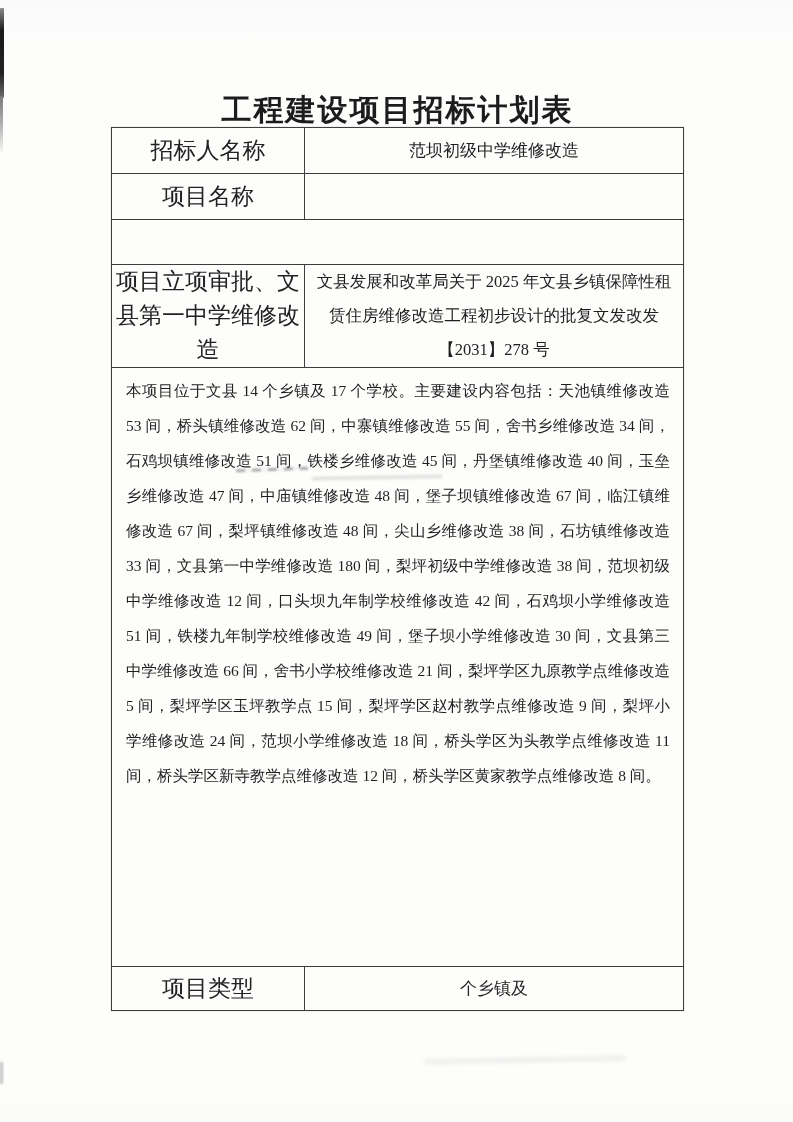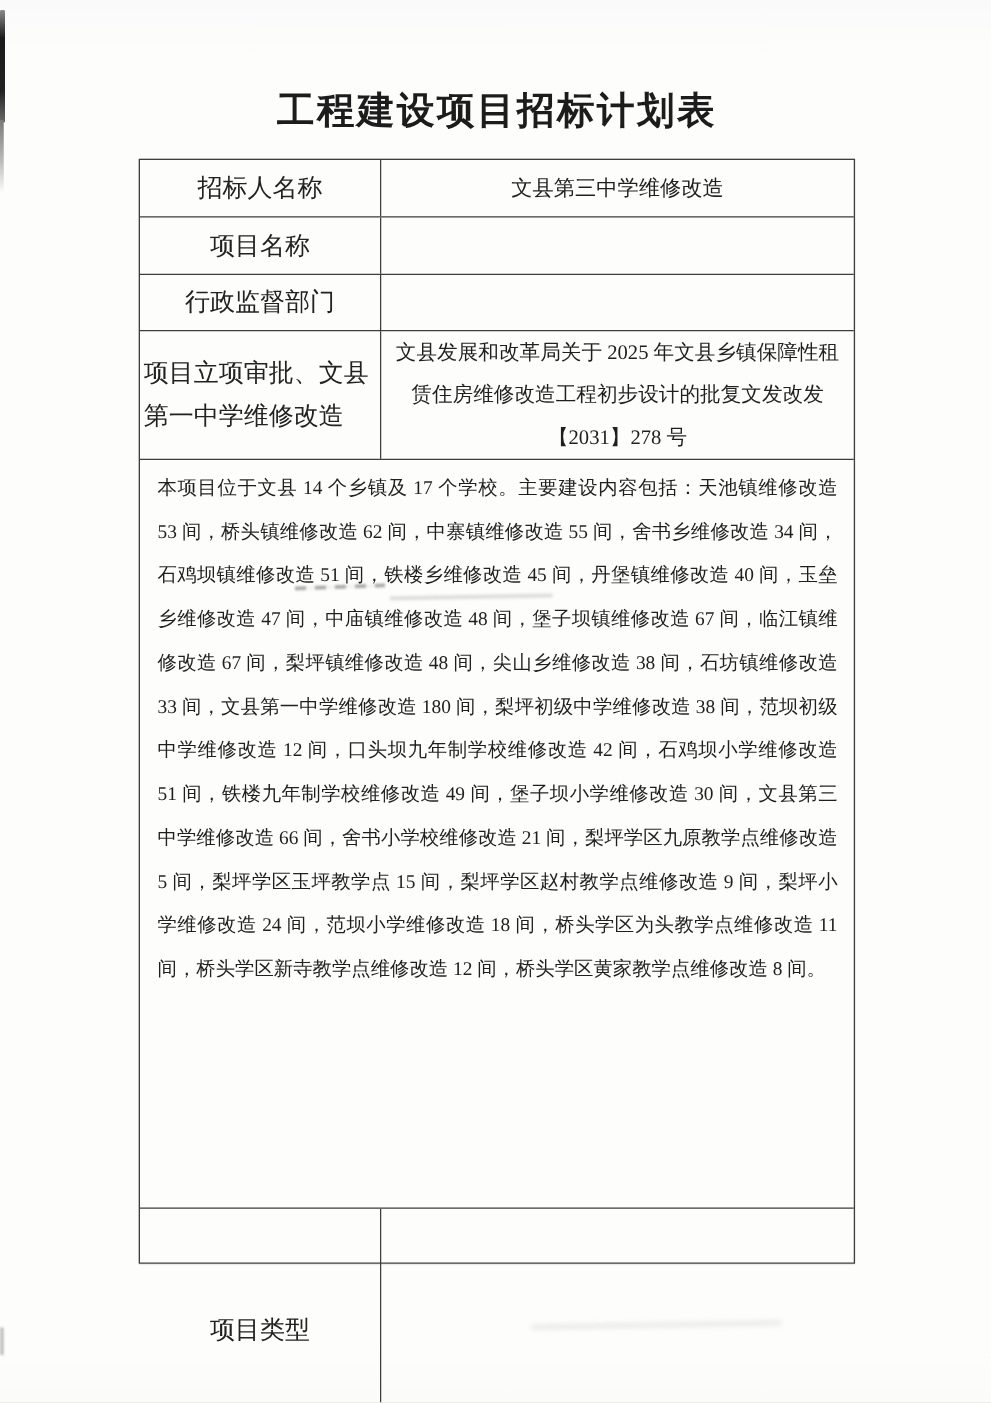--- a/index.html
+++ b/index.html
@@ -12,21 +12,21 @@
     width: 793px;
     height: 1122px;
     margin: 0 auto;
     background: linear-gradient(180deg, #fafafa 0%, #fdfdfc 4%, #fdfdfc 96%, #fbfbfa 100%);
     overflow: hidden;
     font-family: "Liberation Serif", "DejaVu Serif", serif;
     color: #242424;
   }
   .doc-title {
     position: absolute;
-    top: 68px;
+    top: 90px;
     left: 111px;
     width: 573px;
     margin: 0;
     text-align: center;
     font-size: 30px;
     font-weight: bold;
     letter-spacing: 2px;
     color: #1c1c1c;
   }
   .bid-table {
@@ -47,22 +47,22 @@
   .cell {
     box-sizing: border-box;
   }
   .cell-label {
     width: 193px;
     flex: 0 0 193px;
     border-right: 1px solid #3d3d3d;
     display: flex;
     align-items: center;
     justify-content: center;
-    text-align: left;
-    font-size: 20px;
+    text-align: center;
+    font-size: 23px;
     line-height: 34px;
     padding: 0 3px;
     color: #222;
   }
   .cell-value {
     flex: 1 1 auto;
     display: flex;
     align-items: center;
     justify-content: center;
     text-align: center;
@@ -85,21 +85,21 @@
   }
   .row-overview .cell-value {
     display: block;
     text-align: justify;
     text-align-last: left;
     font-size: 15.5px;
     line-height: 35px;
     padding: 5px 13px 0 14px;
     overflow: hidden;
   }
-  .row-type { height: 43px; flex-direction: column; }
+  .row-type { height: 43px; }
 
   
   .scan-streak-dark {
     position: absolute;
     left: 0; top: 8px;
     width: 4px; height: 90px;
     background: linear-gradient(to bottom, #8a8a8a, #1a1a1a 25%, #222 72%, #6b6b6b);
     border-radius: 1px;
   }
   .scan-streak-light {
@@ -156,29 +156,28 @@
   <div class="scan-smudge-1"></div>
   <div class="scan-smudge-2"></div>
   <div class="scan-smudge-3"></div>
 
   <h1 class="doc-title">工程建设项目招标计划表</h1>
 
   <div class="bid-table">
 
     <div class="t-row row-simple">
       <div class="cell cell-label">招标人名称</div>
-      <div class="cell cell-value">文县第三中学维修改造</div>
+      <div class="cell cell-value">范坝初级中学维修改造</div>
     </div>
 
     <div class="t-row row-simple">
       <div class="cell cell-label">项目名称</div>
     </div>
 
     <div class="t-row row-simple-b">
-      <div class="cell cell-label">行政监督部门</div>
     </div>
 
     <div class="t-row row-approval">
       <div class="cell cell-label">项目立项审批、文县第一中学维修改造</div>
       <div class="cell cell-value">文县发展和改革局关于 2025 年文县乡镇保障性租赁住房维修改造工程初步设计的批复文发改发【2031】278 号</div>
     </div>
 
     <div class="t-row row-overview">
       <div class="cell cell-value">本项目位于文县 14 个乡镇及 17 个学校。主要建设内容包括：天池镇维修改造 53 间，桥头镇维修改造 62 间，中寨镇维修改造 55 间，舍书乡维修改造 34 间，石鸡坝镇维修改造 51 间，铁楼乡维修改造 45 间，丹堡镇维修改造 40 间，玉垒乡维修改造 47 间，中庙镇维修改造 48 间，堡子坝镇维修改造 67 间，临江镇维修改造 67 间，梨坪镇维修改造 48 间，尖山乡维修改造 38 间，石坊镇维修改造 33 间，文县第一中学维修改造 180 间，梨坪初级中学维修改造 38 间，范坝初级中学维修改造 12 间，口头坝九年制学校维修改造 42 间，石鸡坝小学维修改造 51 间，铁楼九年制学校维修改造 49 间，堡子坝小学维修改造 30 间，文县第三中学维修改造 66 间，舍书小学校维修改造 21 间，梨坪学区九原教学点维修改造 5 间，梨坪学区玉坪教学点 15 间，梨坪学区赵村教学点维修改造 9 间，梨坪小学维修改造 24 间，范坝小学维修改造 18 间，桥头学区为头教学点维修改造 11 间，桥头学区新寺教学点维修改造 12 间，桥头学区黄家教学点维修改造 8 间。</div>
     </div>

